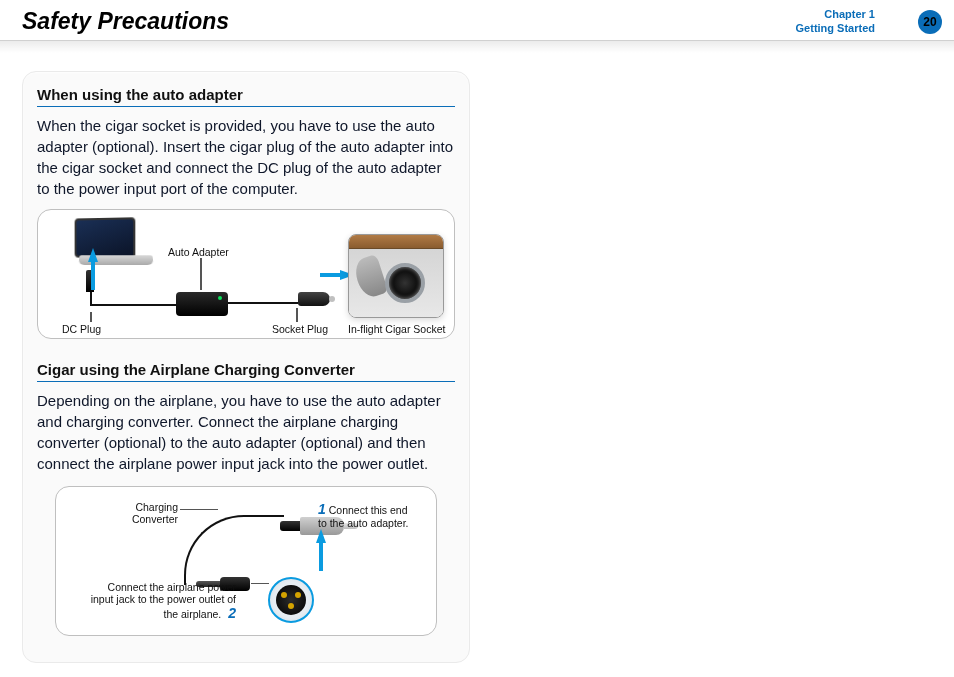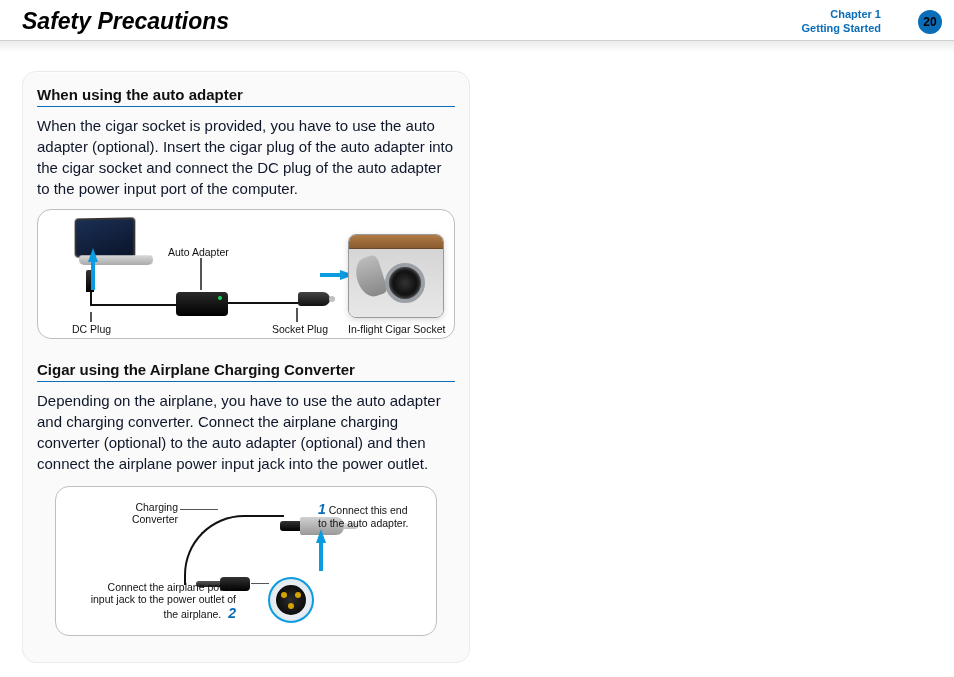--- a/index.html
+++ b/index.html
@@ -21,20 +21,21 @@
   }
   .title {
     font-size: 23px;
     font-weight: 700;
     font-style: italic;
     color: #000000;
   }
   .chapter-block {
     display: flex;
     align-items: center;
+    gap: 6px;
   }
   .chapter-text {
     text-align: right;
     font-size: 11px;
     line-height: 1.25;
     color: #0a6db8;
     font-weight: 600;
   }
   .page-badge {
     width: 24px;
@@ -367,21 +368,21 @@
       <div class="arrow-right" style="left:302px; top:60px;"></div>
 
       <div class="socket-panel">
         <div class="wood"></div>
         <div class="wall">
           <div class="flap"></div>
           <div class="ring"></div>
         </div>
       </div>
 
-      <div class="label" style="left:34px; top:113px;">DC Plug</div>
+      <div class="label" style="left:24px; top:113px;">DC Plug</div>
       <div class="label" style="left:130px; top:36px;">Auto Adapter</div>
       <div class="label" style="left:234px; top:113px;">Socket Plug</div>
       <div class="label" style="left:310px; top:113px; width:100px;">In-flight Cigar Socket</div>
 
       <div class="cable v" style="left:52px; top:102px; height:10px; background:#555;"></div>
       <div class="cable v" style="left:162px; top:48px; height:32px; background:#555;"></div>
       <div class="cable v" style="left:258px; top:98px; height:14px; background:#555;"></div>
     </div>
 
     <div class="section-heading">Cigar using the Airplane Charging Converter</div>

